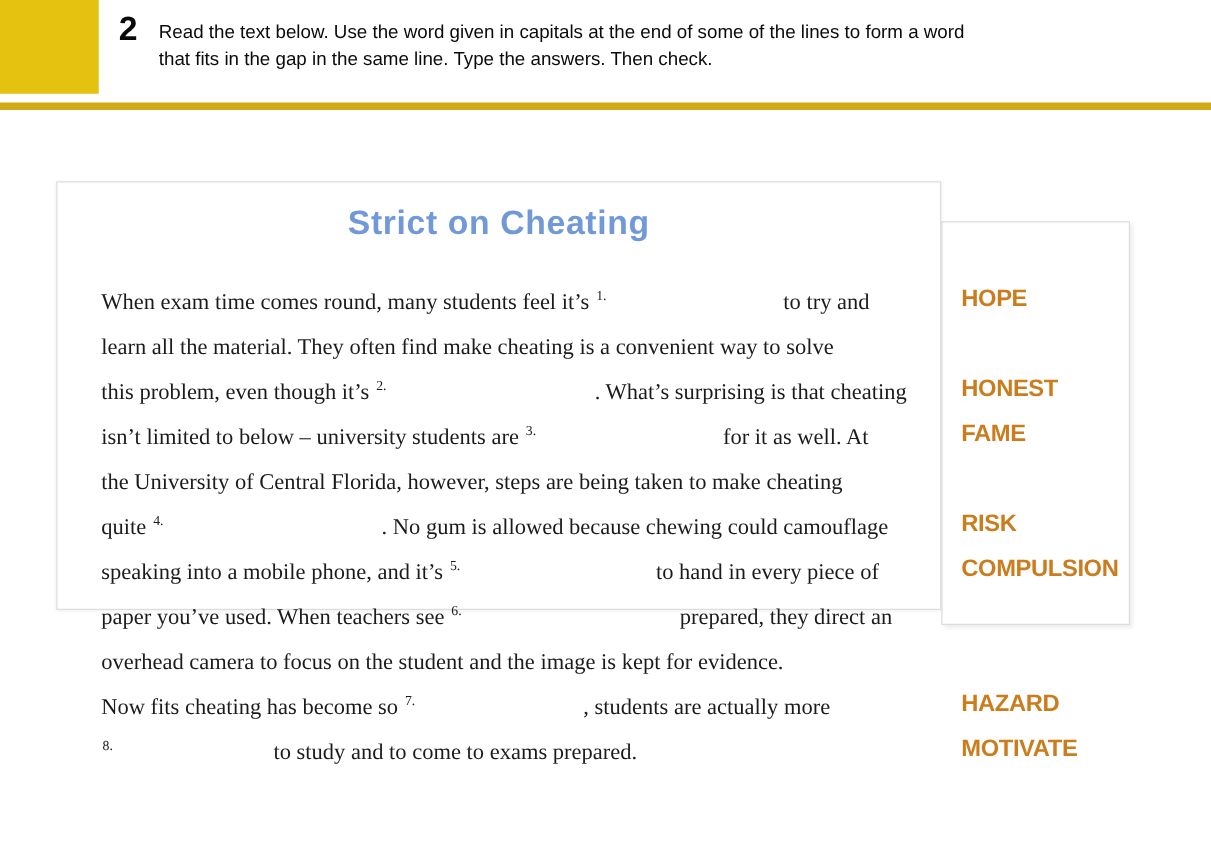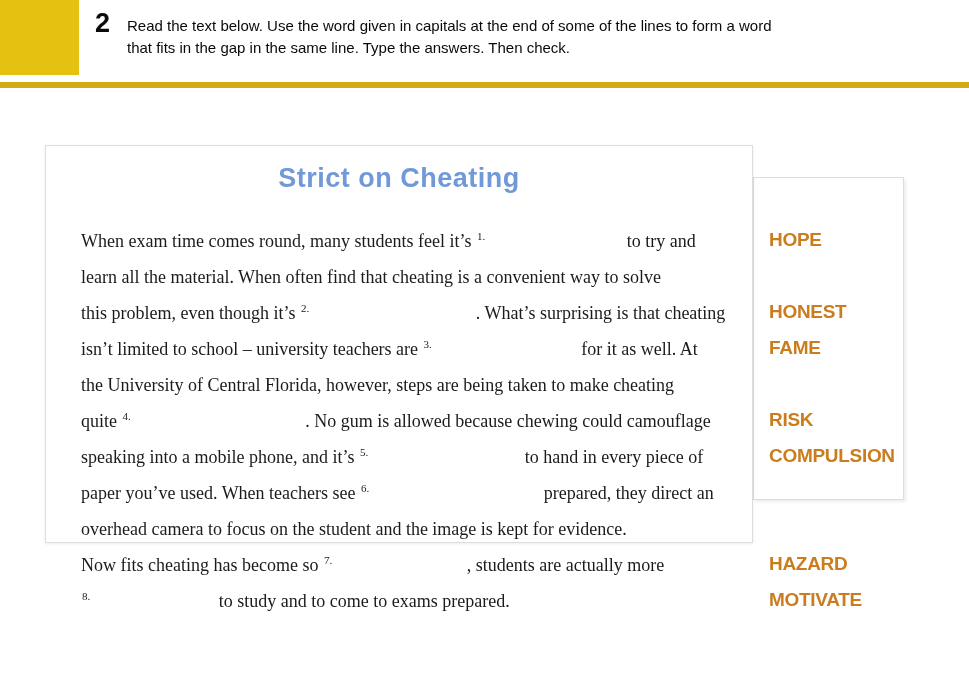--- a/index.html
+++ b/index.html
@@ -25,21 +25,21 @@
     background:#ffffff; border:1px solid #ddd; box-shadow:2px 2px 3px rgba(0,0,0,0.07);
     z-index:1; box-sizing:border-box;
   }
   .word-prompt {
     position:absolute; left:15px; height:36px; line-height:36px;
     font-size:19px; font-weight:700; color:#cb7d1d; letter-spacing:-0.3px; white-space:nowrap;
   }
 
   
   .article-card {
-    position:absolute; left:45px; top:145px; width:708px; height:398px;
+    position:absolute; left:45px; top:145px; width:708px; height:343px;
     background:#ffffff; border:1px solid #ddd; box-shadow:0 1px 3px rgba(0,0,0,0.08);
     z-index:2; box-sizing:border-box;
   }
   .article-title {
     margin:17px 0 0 0; text-align:center; font-size:27px; font-weight:700;
     color:#7199d8; letter-spacing:0.5px; font-family:"Liberation Sans", sans-serif;
   }
   .passage {
     position:absolute; left:17px; top:77px; right:8px;
     font-family:"Liberation Serif", serif; font-size:18px; color:#1b1b1b;
@@ -78,23 +78,23 @@
       <div class="word-prompt" style="top: 224px;">RISK</div>
       <div class="word-prompt" style="top: 260px;">COMPULSION</div>
       <div class="word-prompt" style="top: 368px;">HAZARD</div>
       <div class="word-prompt" style="top: 404px;">MOTIVATE</div>
     </div>
 
   <div class="article-card">
     <h1 class="article-title">Strict on Cheating</h1>
     <div class="passage" id="passage">
         <div class="passage-line"><span class="passage-text">When exam time comes round, many students feel it’s </span><sup class="gap-number">1.</sup><input type="text" class="gap-input" style="width: 135px;"><span class="passage-text"> to try and</span></div>
-        <div class="passage-line"><span class="passage-text">learn all the material. When often find that cheating is a convenient way to solve</span></div>
+        <div class="passage-line"><span class="passage-text">learn all the material. They often find make cheating is a convenient way to solve</span></div>
         <div class="passage-line"><span class="passage-text">this problem, even though it’s </span><sup class="gap-number">2.</sup><input type="text" class="gap-input" style="width: 160px;"><span class="passage-text"> . What’s surprising is that cheating</span></div>
-        <div class="passage-line"><span class="passage-text">isn’t limited to school – university teachers are </span><sup class="gap-number">3.</sup><input type="text" class="gap-input" style="width: 143px;"><span class="passage-text"> for it as well. At</span></div>
+        <div class="passage-line"><span class="passage-text">isn’t limited to below – university students are </span><sup class="gap-number">3.</sup><input type="text" class="gap-input" style="width: 143px;"><span class="passage-text"> for it as well. At</span></div>
         <div class="passage-line"><span class="passage-text">the University of Central Florida, however, steps are being taken to make cheating</span></div>
         <div class="passage-line"><span class="passage-text">quite </span><sup class="gap-number">4.</sup><input type="text" class="gap-input" style="width: 168px;"><span class="passage-text"> . No gum is allowed because chewing could camouflage</span></div>
         <div class="passage-line"><span class="passage-text">speaking into a mobile phone, and it’s </span><sup class="gap-number">5.</sup><input type="text" class="gap-input" style="width: 150px;"><span class="passage-text"> to hand in every piece of</span></div>
         <div class="passage-line"><span class="passage-text">paper you’ve used. When teachers see </span><sup class="gap-number">6.</sup><input type="text" class="gap-input" style="width: 168px;"><span class="passage-text"> prepared, they direct an</span></div>
         <div class="passage-line"><span class="passage-text">overhead camera to focus on the student and the image is kept for evidence.</span></div>
         <div class="passage-line"><span class="passage-text">Now fits cheating has become so </span><sup class="gap-number">7.</sup><input type="text" class="gap-input" style="width: 128px;"><span class="passage-text"> , students are actually more</span></div>
         <div class="passage-line"><sup class="gap-number">8.</sup><input type="text" class="gap-input" style="width: 122px;"><span class="passage-text"> to study and to come to exams prepared.</span></div>
       </div>
   </div>
 

